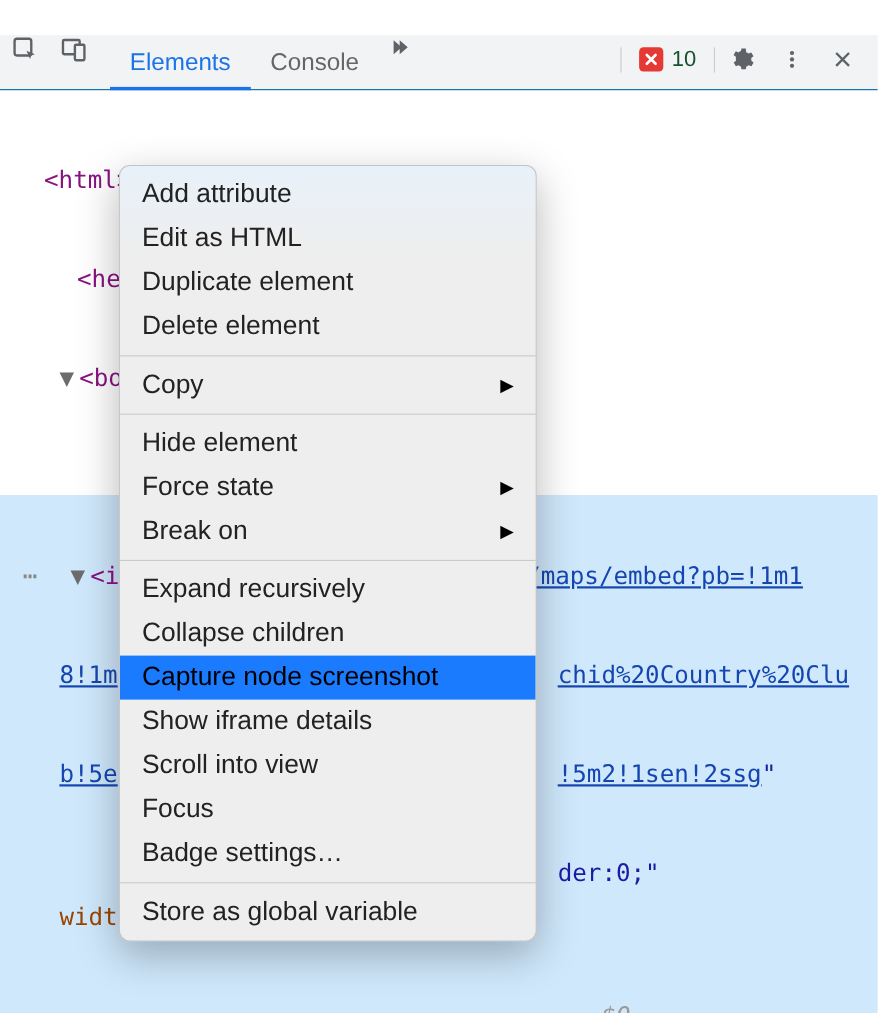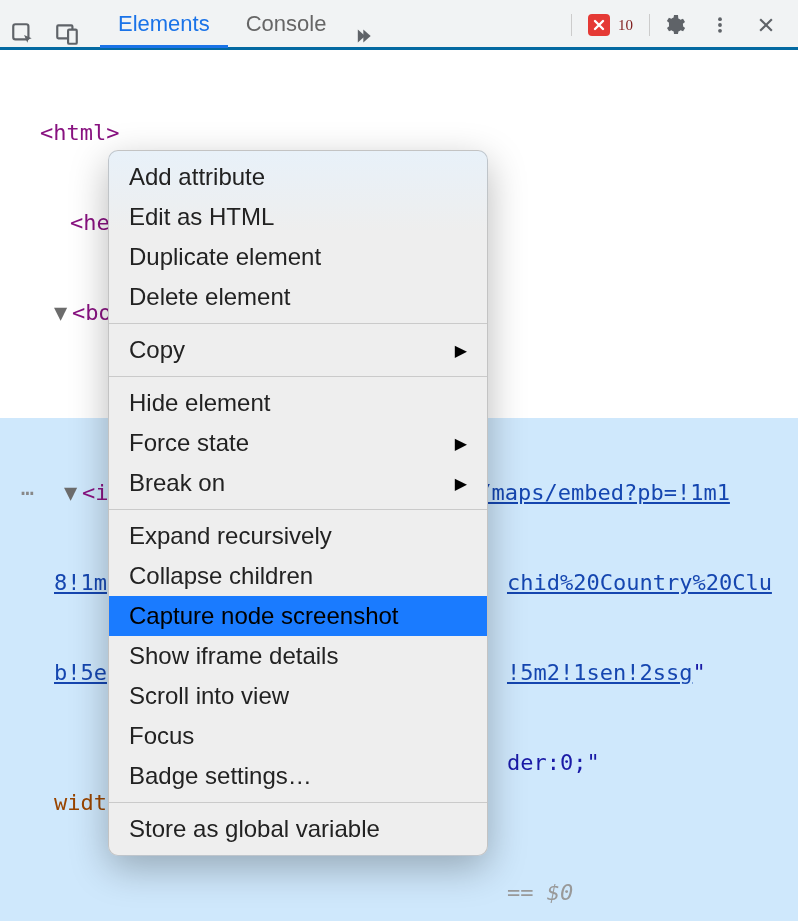--- a/index.html
+++ b/index.html
@@ -6,25 +6,26 @@
   html, body { margin: 0; padding: 0; }
   body {
     width: 798px;
     font-family: -apple-system, BlinkMacSystemFont, "Segoe UI", Helvetica, Arial, sans-serif;
     font-size: 22px;
     color: #333;
     background: #fff;
   }
   .toolbar {
     display: flex;
-    align-items: flex-end;
+    align-items: flex-start;
     height: 50px;
-    border-bottom: 3px solid #0369a1;
+    border-bottom: 1px solid #0369a1;
     background: #f1f3f4;
     position: relative;
+    margin-top: 32px;
   }
   .toolbar-left {
     display: flex;
     align-items: center;
     padding: 0 10px;
     gap: 18px;
   }
   .toolbar-left svg { display:block; }
   .tabs {
     display: flex;
@@ -59,23 +60,22 @@
     display: flex;
     align-items: center;
     gap: 2px;
     padding-right: 10px;
   }
   .errors-badge {
     display:flex; align-items:center;
     border-left:1px solid #ccc; border-right:1px solid #ccc;
     height: 100%;
     padding: 0 16px;
-    font-size: 15px;
-    color:#7f1d1d;
-    font-family:Liberation Serif, serif;
+    font-size: 20px;
+    color:#14532d;
   }
   .errors-badge .sq {
     width:22px; height:22px; background:#e53935; border-radius:4px;
     display:flex; align-items:center; justify-content:center;
     margin-right:8px;
   }
   .errors-badge .sq svg { display:block; }
   .icon-btn {
     width: 44px; height: 44px;
     display:flex; align-items:center; justify-content:center;

